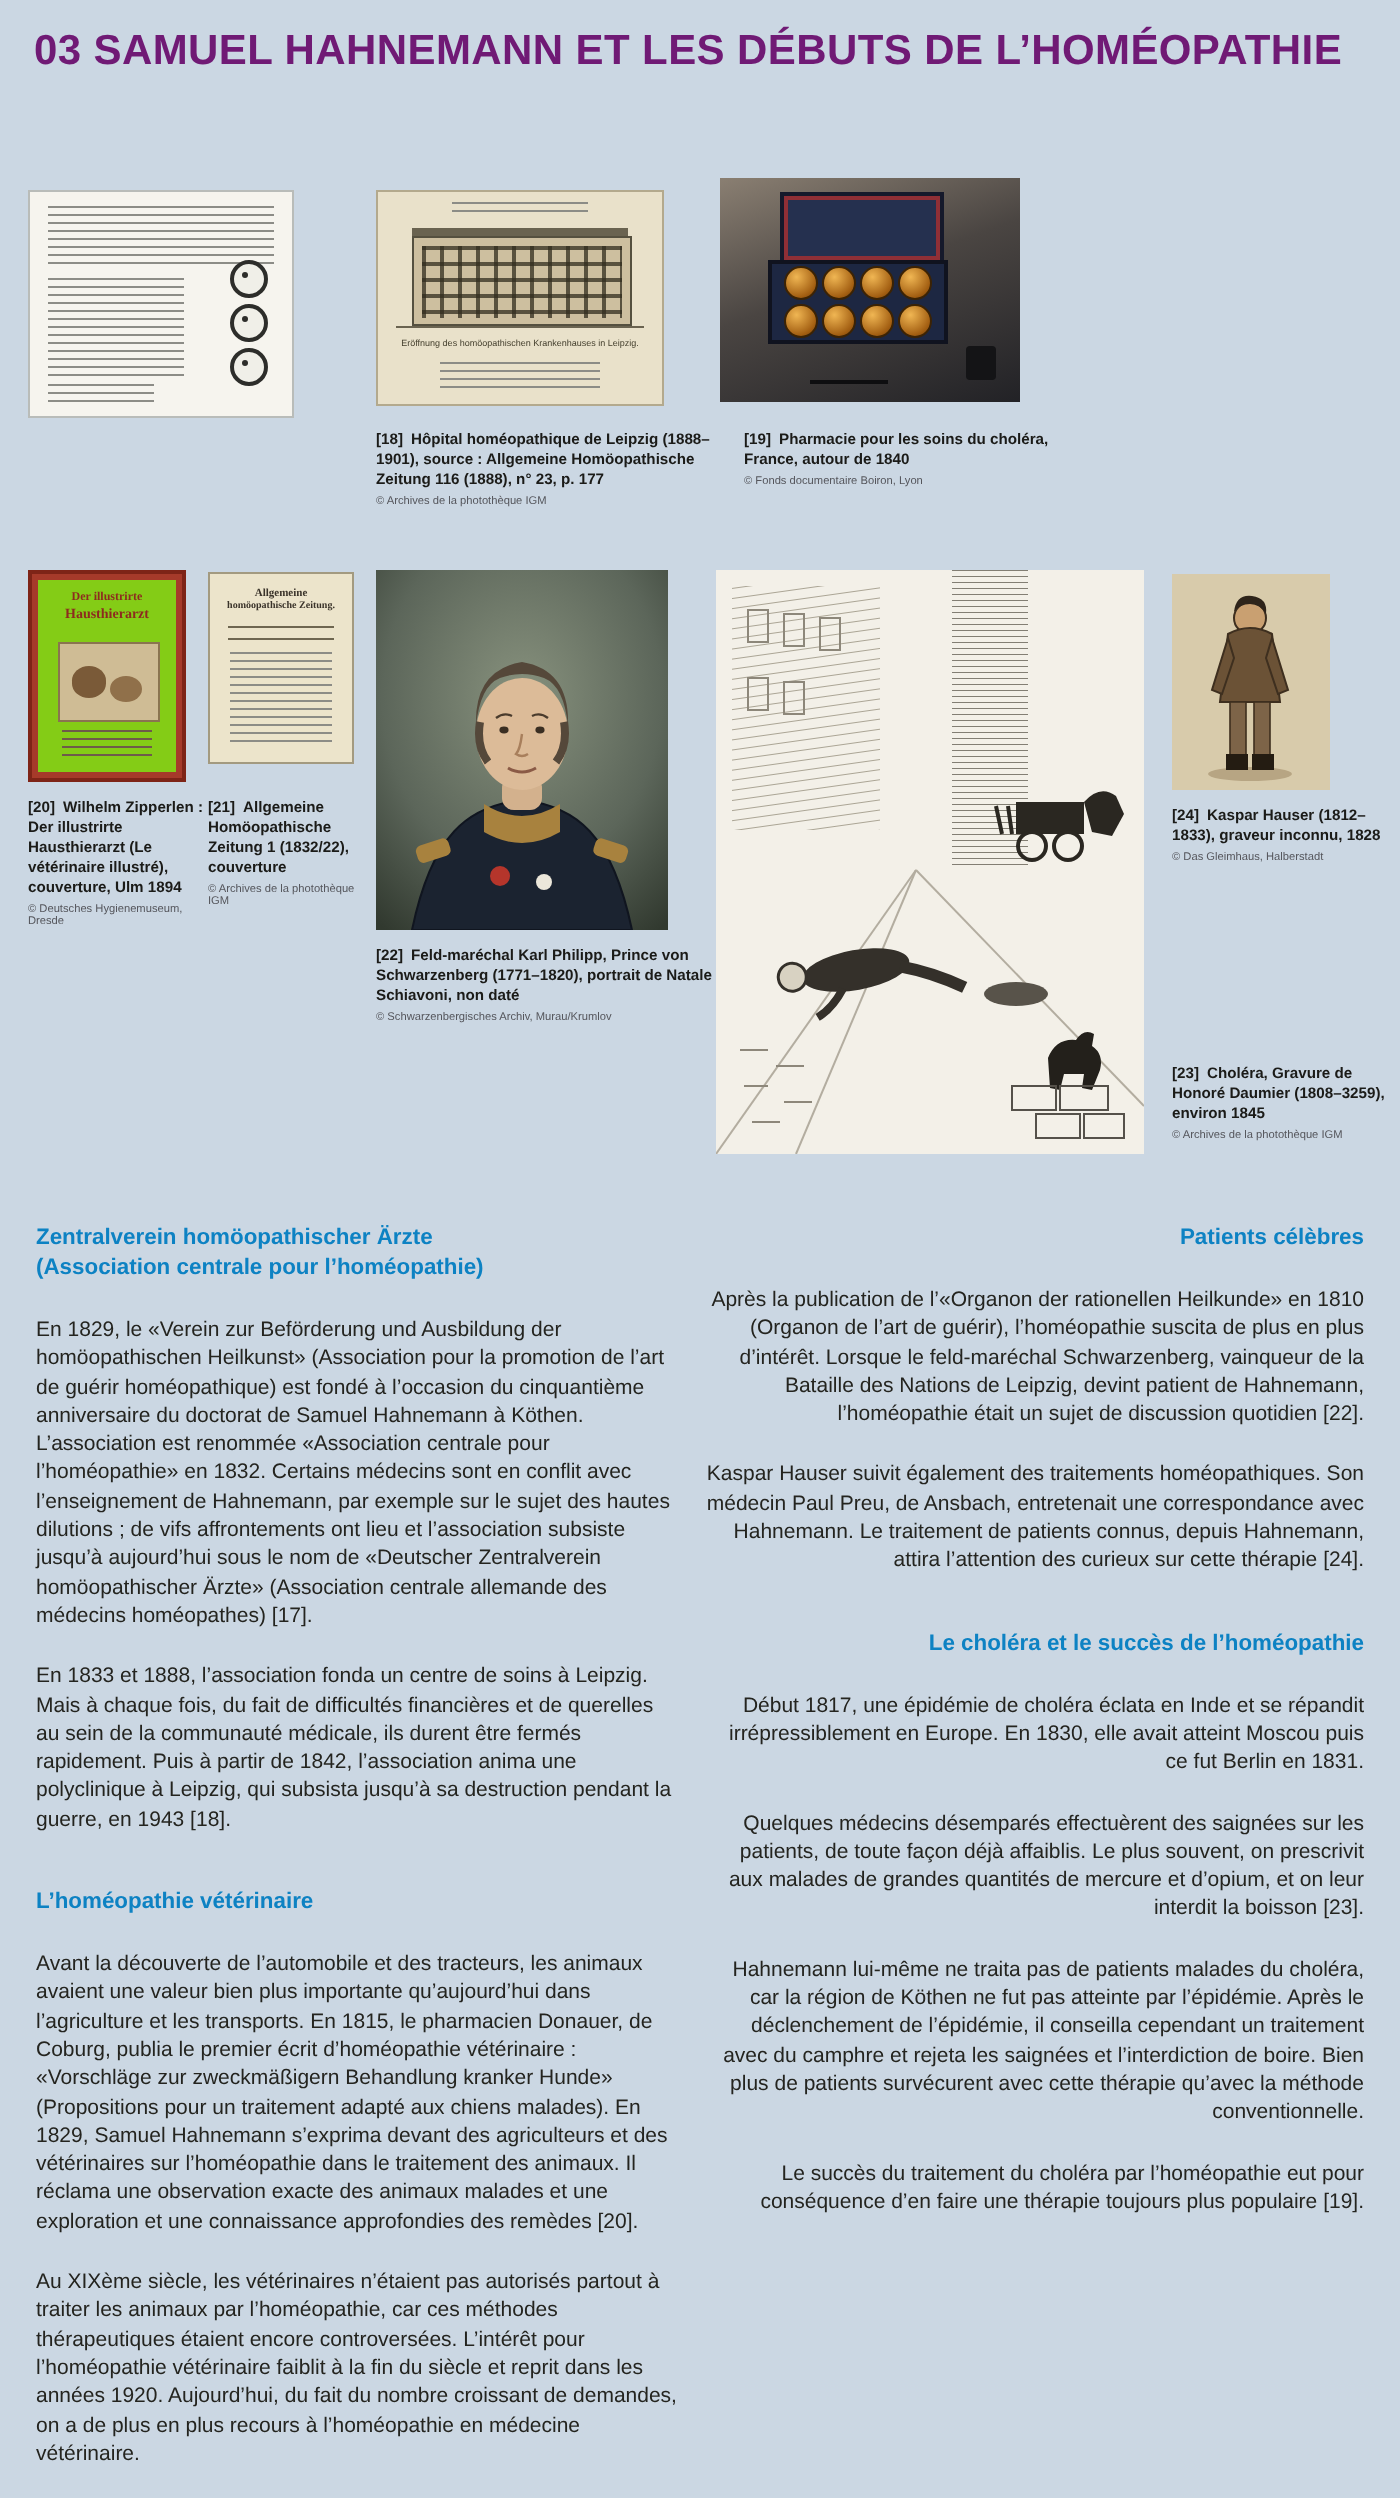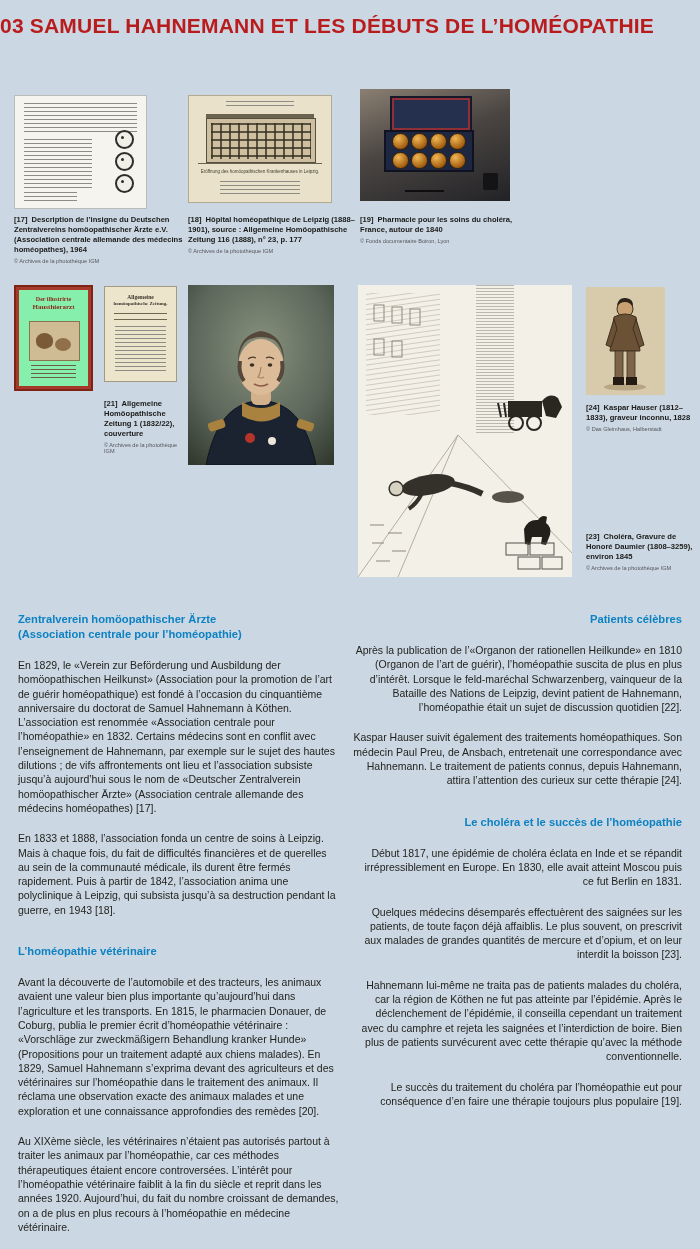--- a/index.html
+++ b/index.html
@@ -1,22 +1,22 @@
 <!DOCTYPE html>
 <html lang="fr"><head>
 <meta charset="utf-8">
 <style>
   html,body { margin:0; padding:0; }
   body { font-family:"Liberation Sans","DejaVu Sans",sans-serif; }
   #panel { position:relative; width:700px; height:1249px; background:#cbd7e3; overflow:hidden; }
 
   
   #panel h1 { position:absolute; top:14px; left:0; right:12px; margin:0;
-    text-align:left; font-size:21px; font-weight:bold; letter-spacing:.2px;
-    color:#b91c1c; }
+    text-align:center; font-size:21px; font-weight:bold; letter-spacing:.2px;
+    color:#701a75; }
 
   
   .fig { position:absolute; overflow:hidden; }
   .fig .abs { position:absolute; }
   .lines { background:repeating-linear-gradient(to bottom,#8c8c86 0 1px,transparent 1px 4px); }
   .lines-dk { background:repeating-linear-gradient(to bottom,#6e5a4a 0 1px,transparent 1px 4px); }
 
   .f17 { background:#f6f4ee; border:1px solid #b9bcb9; }
   .emblem { position:absolute; width:15px; height:15px; border-radius:50%;
     border:2px solid #2d2d2a; background:#f0efe8; }
@@ -33,21 +33,21 @@
     font-size:4.5px; color:#46412f; }
 
   .f19 { background:linear-gradient(160deg,#8a7f72 0%,#4a4542 45%,#222226 100%); }
   .f19 .lid { background:#25304f; border:2px solid #15192b; box-shadow:inset 0 0 0 2px #8f2f36; }
   .f19 .base { background:#1d2742; border:2px solid #10131f; display:flex; flex-wrap:wrap;
     gap:2px; align-content:center; justify-content:center; padding:2px; box-sizing:border-box; }
   .vial { width:15px; height:15px; border-radius:50%; border:1px solid #3c2304;
     background:radial-gradient(circle at 35% 30%,#f0b653,#a35f12 70%,#6e3c08); }
 
   .f20 { background:#a63a2a; border:2px solid #7e2417; box-sizing:border-box; }
-  .f20 .panel { position:absolute; left:4%; right:4%; top:3%; bottom:3%; background:#86efac; }
+  .f20 .panel { position:absolute; left:4%; right:4%; top:3%; bottom:3%; background:#84cc16; }
   .f20 .t1,.f20 .t2 { position:absolute; width:100%; text-align:center; color:#8d2b1f;
     font-family:"Liberation Serif",serif; font-weight:bold; }
   .f20 .t1 { top:6%; font-size:6px; }
   .f20 .t2 { top:14%; font-size:7px; }
   .f20 .illus { position:absolute; left:14%; top:32%; width:72%; height:40%;
     background:#cfbc95; border:1px solid #8a7450; }
   .blob { position:absolute; border-radius:50%; }
 
   .f21 { background:#ece4cb; border:1px solid #a39a80; }
   .f21 .t1,.f21 .t2 { position:absolute; width:100%; text-align:center; color:#3a332a;
@@ -110,31 +110,27 @@
       <div class="vial"></div>
       <div class="vial"></div>
       <div class="vial"></div>
       <div class="vial"></div>
       <div class="vial"></div>
     </div>
     <div class="abs" style="right:8%; bottom:10%; width:10%; height:15%; background:#141416; border-radius:2px;"></div>
     <div class="abs" style="left:30%; bottom:8%; width:26%; height:2px; background:#0e0e10;"></div>
   </div>
 
-  <div class="cap" style="left:14px; top:215px; width:170px;">
-    <p class="cap-text"><span class="cap-label">[17]</span><span>Description de l’insigne du Deutschen Zentralvereins homöopathischer Ärzte e.V. (Association centrale allemande des médecins homéopathes), 1964</span></p>
-    <p class="cap-credit">© Archives de la photothèque IGM</p>
-  </div>
 
   <div class="cap" style="left:188px; top:215px; width:168px;">
     <p class="cap-text"><span class="cap-label">[18]</span><span>Hôpital homéopathique de Leipzig (1888–1901), source : Allgemeine Homöopathische Zeitung 116 (1888), n° 23, p. 177</span></p>
     <p class="cap-credit">© Archives de la photothèque IGM</p>
   </div>
 
-  <div class="cap" style="left:360px; top:215px; width:170px;">
+  <div class="cap" style="left:372px; top:215px; width:170px;">
     <p class="cap-text"><span class="cap-label">[19]</span><span>Pharmacie pour les soins du choléra, France, autour de 1840</span></p>
     <p class="cap-credit">© Fonds documentaire Boiron, Lyon</p>
   </div>
 
   <div class="fig f20" style="left:14px; top:285px; width:79px; height:106px;">
     <div class="panel">
       <div class="t1">Der illustrirte</div>
       <div class="t2">Hausthierarzt</div>
       <div class="illus">
         <div class="blob" style="left:12%; top:30%; width:36%; height:40%; background:#7a5a38;"></div>
@@ -239,26 +235,34 @@
       <path d="M28,30 Q39,24 50,30 L54,64 L24,64 Z" fill="#6b5236" stroke="#3e2f1f" stroke-width="1"></path>
       <path d="M28,32 L20,58 L25,60 L31,42 Z" fill="#6b5236" stroke="#3e2f1f" stroke-width="1"></path>
       <path d="M50,32 L58,58 L53,60 L47,42 Z" fill="#6b5236" stroke="#3e2f1f" stroke-width="1"></path>
       <rect x="29" y="64" width="8" height="27" fill="#7d6448" stroke="#3e2f1f" stroke-width=".8"></rect>
       <rect x="41" y="64" width="8" height="27" fill="#7d6448" stroke="#3e2f1f" stroke-width=".8"></rect>
       <rect x="27" y="90" width="11" height="8" fill="#241c12"></rect>
       <rect x="40" y="90" width="11" height="8" fill="#241c12"></rect>
     </svg>
   </div>
 
+  <div class="cap" style="left:14px; top:399px; width:88px;">
+    <p class="cap-text"><span class="cap-label">[20]</span><span>Wilhelm Zipperlen : Der illustrirte Hausthierarzt (Le vétérinaire illustré), couverture, Ulm 1894</span></p>
+    <p class="cap-credit">© Deutsches Hygienemuseum, Dresde</p>
+  </div>
 
   <div class="cap" style="left:104px; top:399px; width:82px;">
     <p class="cap-text"><span class="cap-label">[21]</span><span>Allgemeine Homöopathische Zeitung 1 (1832/22), couverture</span></p>
     <p class="cap-credit">© Archives de la photothèque IGM</p>
   </div>
 
+  <div class="cap" style="left:188px; top:473px; width:172px;">
+    <p class="cap-text"><span class="cap-label">[22]</span><span>Feld-maréchal Karl Philipp, Prince von Schwarzenberg (1771–1820), portrait de Natale Schiavoni, non daté</span></p>
+    <p class="cap-credit">© Schwarzenbergisches Archiv, Murau/Krumlov</p>
+  </div>
 
   <div class="cap" style="left:586px; top:403px; width:110px;">
     <p class="cap-text"><span class="cap-label">[24]</span><span>Kaspar Hauser (1812–1833), graveur inconnu, 1828</span></p>
     <p class="cap-credit">© Das Gleimhaus, Halberstadt</p>
   </div>
 
   <div class="cap" style="left:586px; top:532px; width:112px;">
     <p class="cap-text"><span class="cap-label">[23]</span><span>Choléra, Gravure de Honoré Daumier (1808–3259), environ 1845</span></p>
     <p class="cap-credit">© Archives de la photothèque IGM</p>
   </div>

